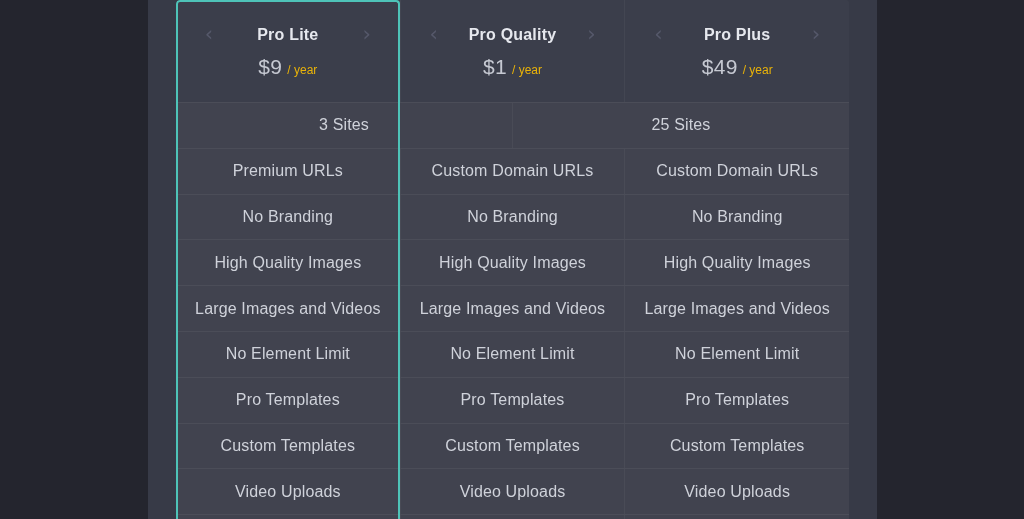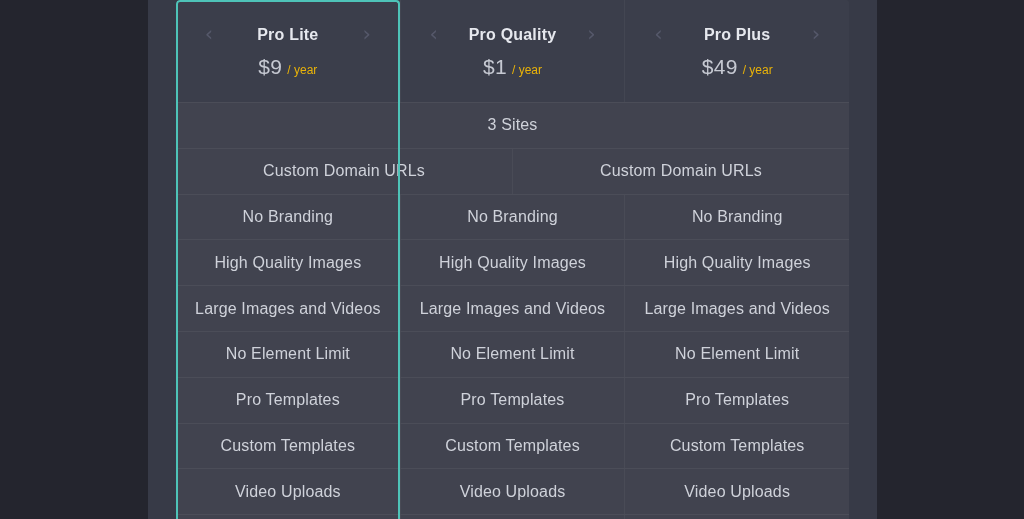--- a/index.html
+++ b/index.html
@@ -183,23 +183,25 @@
         <span class="plan-period">/ year</span>
       </div>
     </div>
 
   </div>
 
   <div class="table-body">
 
     <div class="feature-row">
       <div class="feature-cell">3 Sites</div>
-    </div>
-
-    <div class="feature-row">
+      <div class="feature-cell">25 Sites</div>
+    </div>
+
+    <div class="feature-row">
+      <div class="feature-cell">Premium URLs</div>
       <div class="feature-cell">Custom Domain URLs</div>
       <div class="feature-cell">Custom Domain URLs</div>
     </div>
 
     <div class="feature-row">
       <div class="feature-cell">No Branding</div>
       <div class="feature-cell">No Branding</div>
       <div class="feature-cell">No Branding</div>
     </div>
 

